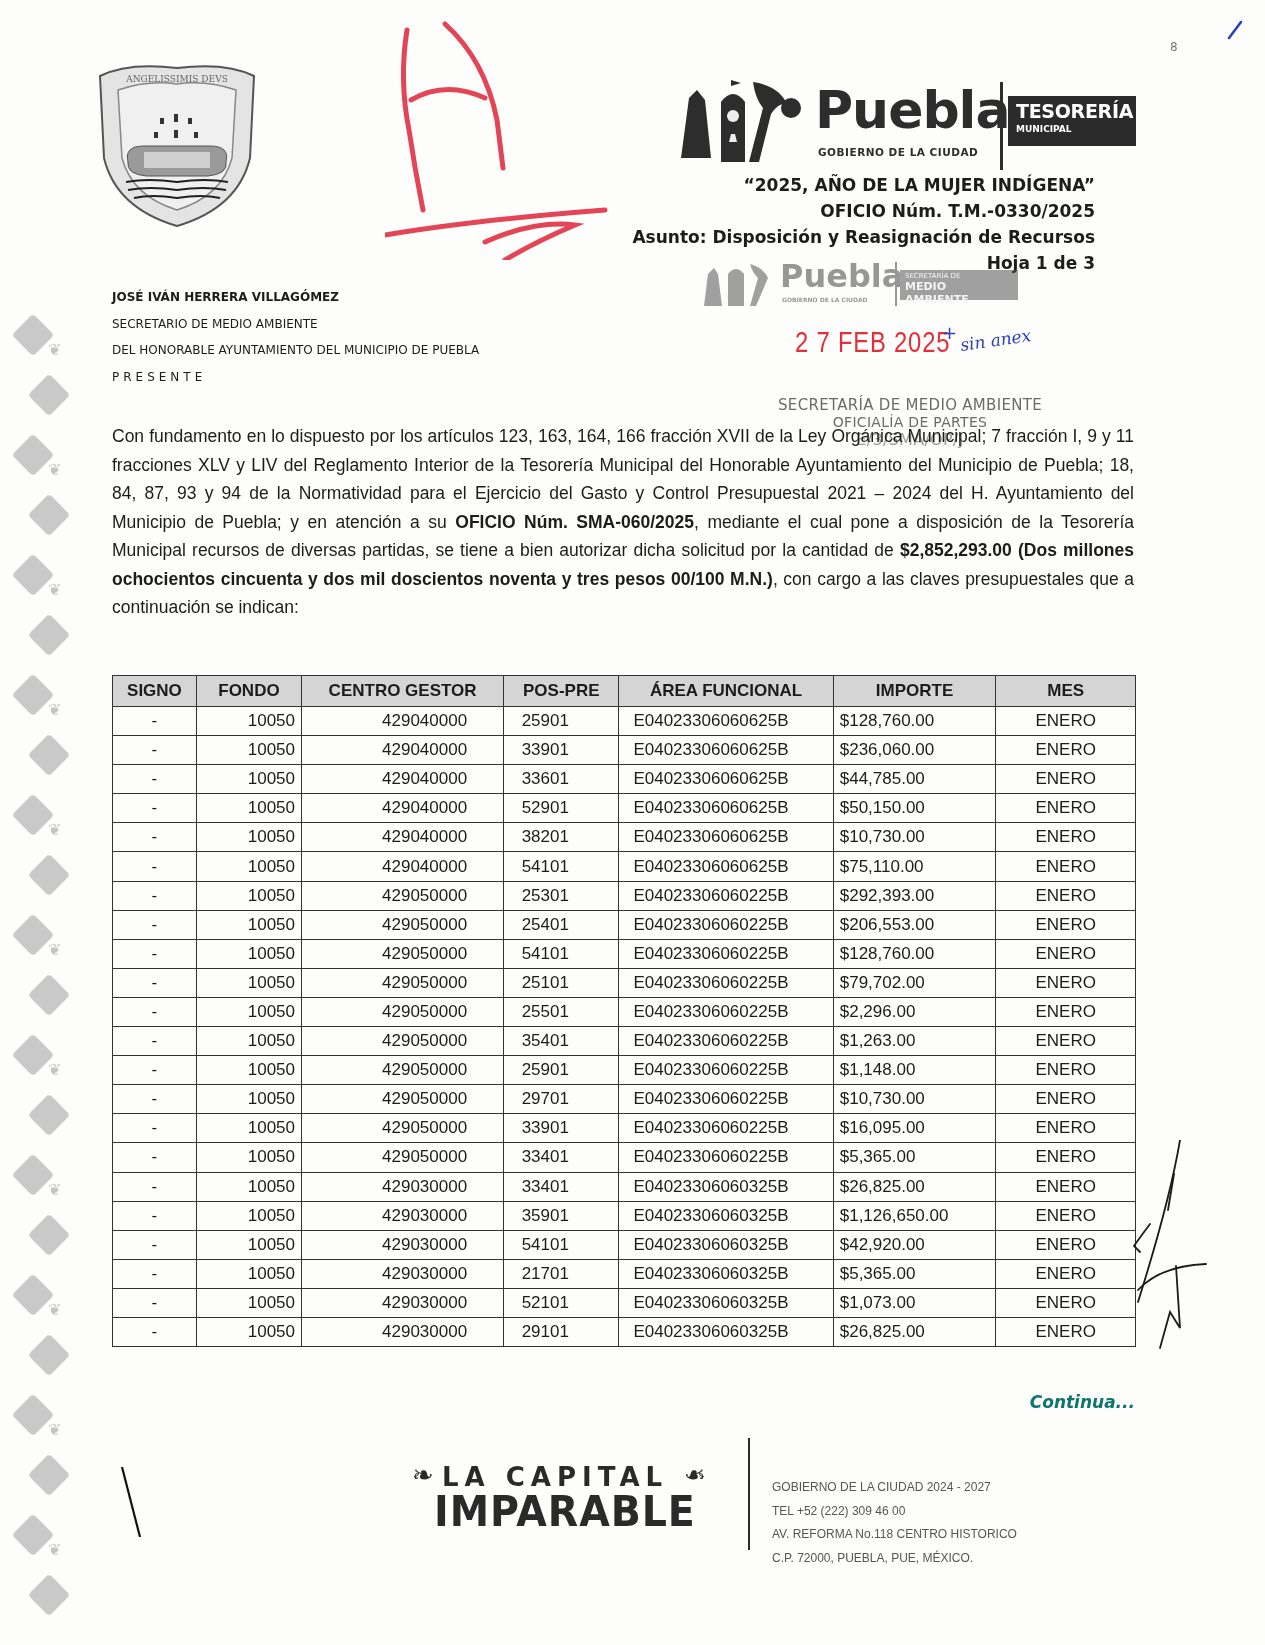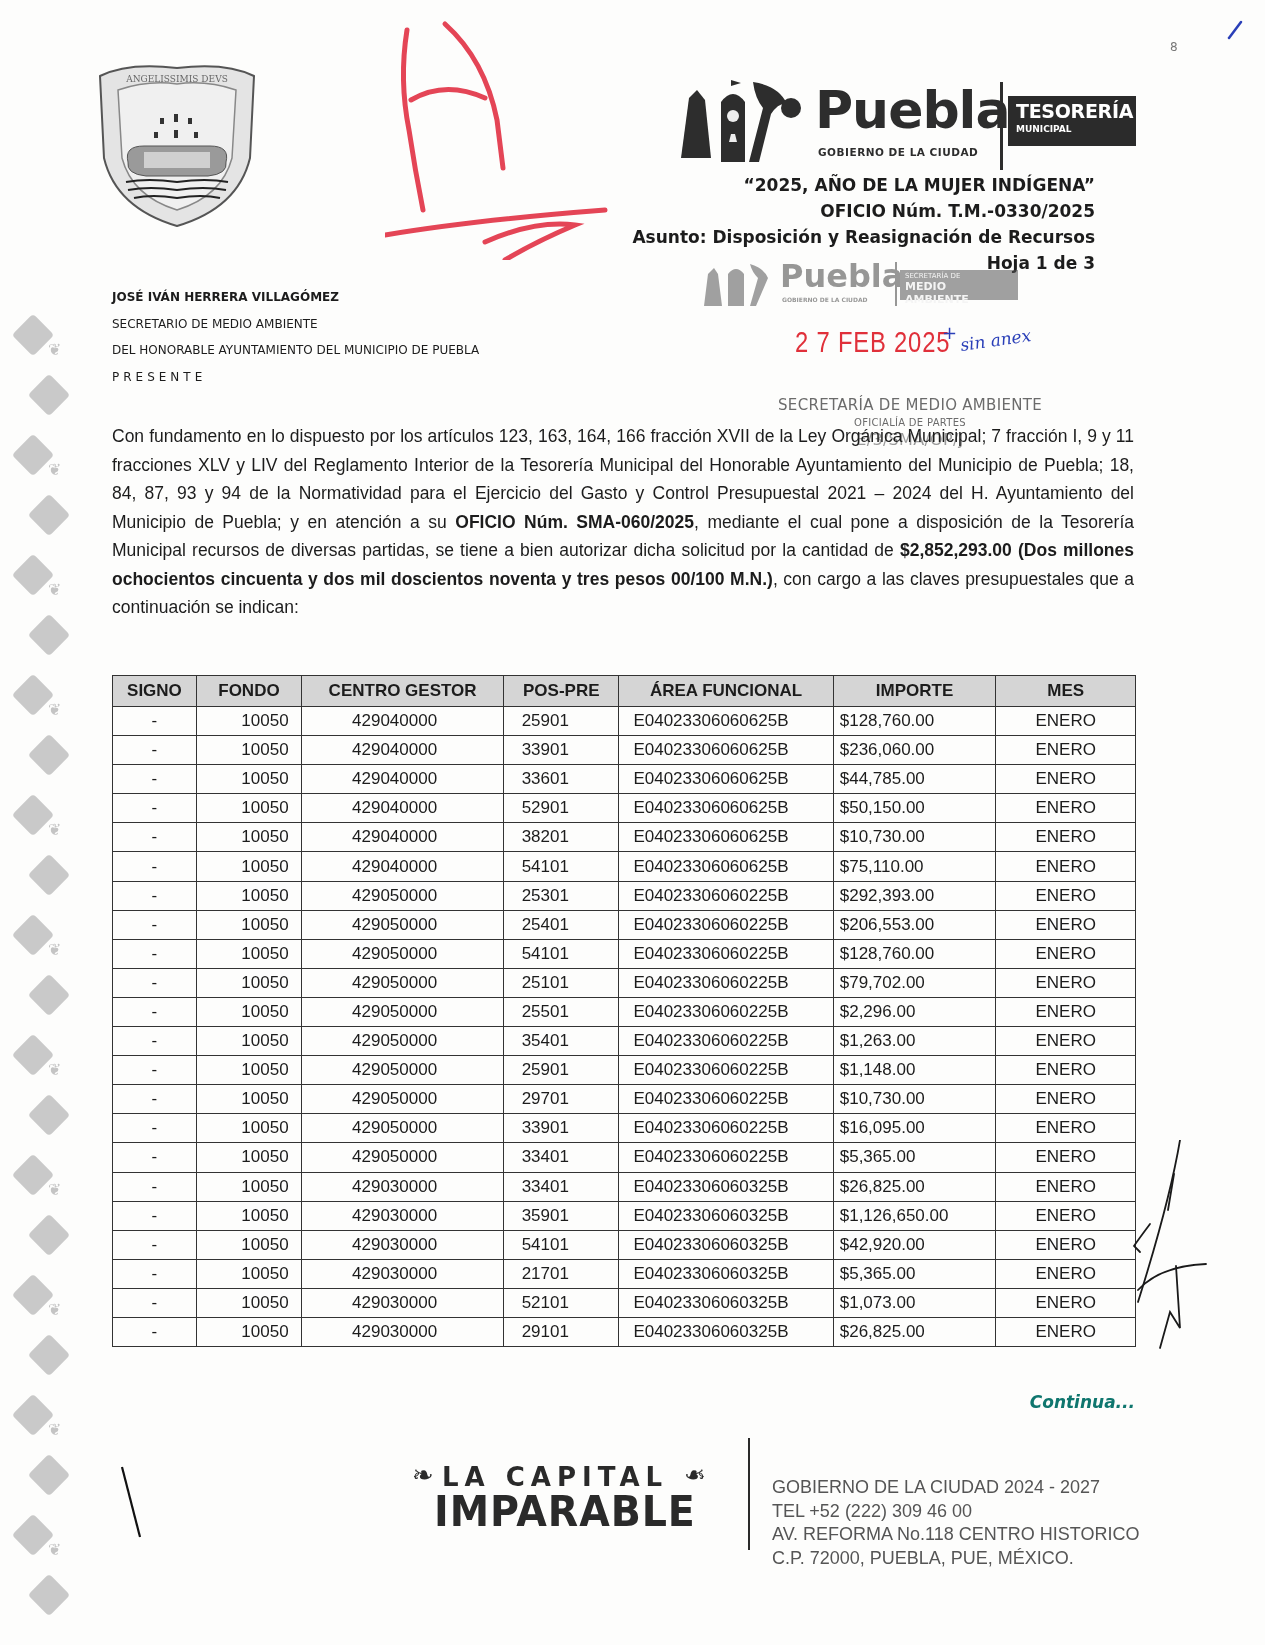--- a/index.html
+++ b/index.html
@@ -38,57 +38,57 @@
   .logo-sma .tag { position: absolute; left: 200px; top: 12px; width: 118px; height: 30px; background: #555; color: #eee; padding: 2px 5px; }
   .logo-sma .tag .t1 { font-size: 7px; }
   .logo-sma .tag .t2 { font-size: 11px; font-weight: bold; line-height: 1.2; }
   .logo-sma .mark { position: absolute; left: 0; top: 2px; width: 75px; height: 48px; }
 
   
   .stamp-date { position: absolute; left: 795px; top: 326px; font-family: "Liberation Sans Narrow", "Liberation Sans", sans-serif; font-size: 29px; color: #e0303a; letter-spacing: 1px; transform: scaleX(0.82); transform-origin: left; white-space: nowrap; }
   .hand-note { position: absolute; left: 960px; top: 330px; font-family: "DejaVu Serif", serif; font-style: italic; font-size: 17px; color: #2a3fb8; transform: rotate(-8deg); white-space: nowrap; }
   .hand-plus { position: absolute; left: 942px; top: 322px; font-size: 18px; color: #2a3fb8; }
   .stamp-office { position: absolute; left: 740px; top: 397px; width: 340px; text-align: center; font-family: "DejaVu Sans", sans-serif; font-size: 15px; color: #6b6b6b; line-height: 17px; letter-spacing: 0.3px; }
-  .stamp-office .l2 { font-size: 10px; }
+  .stamp-office .l2 { font-size: 14px; }
   .stamp-office .l3 { font-size: 16px; color: #9a9a9a; }
 
   
   .recipient { position: absolute; left: 112px; top: 284px; font-size: 12px; line-height: 26.5px; color: #1c1c1c; }
   .recipient .name { font-weight: bold; }
   .recipient .spaced { letter-spacing: 4px; }
 
   
   .body-text { position: absolute; left: 112px; top: 422px; width: 1022px; font-family: "Liberation Sans", sans-serif; font-size: 17.5px; line-height: 28.5px; text-align: justify; color: #1c1c1c; }
   .body-text b { font-weight: bold; }
 
   
   .budget-table { position: absolute; left: 112px; top: 675px; width: 1024px; border-collapse: collapse; font-family: "Liberation Sans", sans-serif; font-size: 17px; color: #1c1c1c; }
   .budget-table th { background: #d5d5d5; font-weight: bold; font-size: 17px; height: 31px; border: 1.5px solid #333; text-align: center; }
   .budget-table td { height: 29.1px; border: 1.5px solid #333; padding: 0 6px; text-align: center; white-space: nowrap; }
   .budget-table td.amt { text-align: left; }
   .budget-table td.pos { text-align: center; padding-right: 38px; }
-  .budget-table td.cg { text-align: left; padding-left: 50px; }
-  .budget-table td.fondo { text-align: center; padding-left: 38px; margin-left: 40px; }
+  .budget-table td.cg { text-align: center; padding-left: 50px; }
+  .budget-table td.fondo { text-align: right; padding-left: 38px; margin-left: 40px; }
   .budget-table td.area { text-align: left; padding-left: 14px; }
 
   .continua { position: absolute; right: 130px; top: 1392px; font-weight: bold; font-style: italic; font-size: 17px; color: #0f766e; }
 
   
   .sig-right { position: absolute; left: 1130px; top: 1140px; width: 90px; height: 220px; }
   .sig-left { position: absolute; left: 118px; top: 1465px; width: 30px; height: 80px; }
   .tick-top { position: absolute; left: 1225px; top: 18px; width: 20px; height: 24px; }
   .pencil-num { position: absolute; left: 1170px; top: 40px; font-size: 12px; color: #777; }
 
   
   .footer-logo { position: absolute; left: 412px; top: 1460px; width: 300px; height: 80px; }
   .footer-logo .l1 { position: absolute; left: 30px; top: 2px; font-weight: bold; font-size: 26px; letter-spacing: 6px; color: #2a2a2a; white-space: nowrap; }
   .footer-logo .l2 { position: absolute; left: 22px; top: 30px; font-weight: bold; font-size: 43px; letter-spacing: 1px; color: #2a2a2a; line-height: 1; white-space: nowrap; transform: scaleX(0.92); transform-origin: left; }
   .footer-logo .wing { position: absolute; top: 0; font-size: 26px; color: #2a2a2a; }
   .footer-sep { position: absolute; left: 748px; top: 1438px; width: 2px; height: 112px; background: #2a2a2a; }
-  .footer-info { position: absolute; left: 772px; top: 1476px; font-family: "Liberation Sans", sans-serif; font-size: 18px; line-height: 23.5px; color: #555; white-space: nowrap; }
+  .footer-info { position: absolute; left: 772px; top: 1476px; font-family: "Liberation Sans", sans-serif; font-size: 12px; line-height: 23.5px; color: #555; white-space: nowrap; }
 </style>
 </head>
 <body>
 
 <div class="side-band" id="sideBand">
     <div class="dia" style="left: 18px; top: 0px;"></div>
     <span class="leaf" style="left: 48px; top: 20px;">❦</span>
     <div class="dia" style="left: 34px; top: 60px;"></div>
     <div class="dia" style="left: 18px; top: 120px;"></div>
     <span class="leaf" style="left: 48px; top: 140px;">❦</span>

